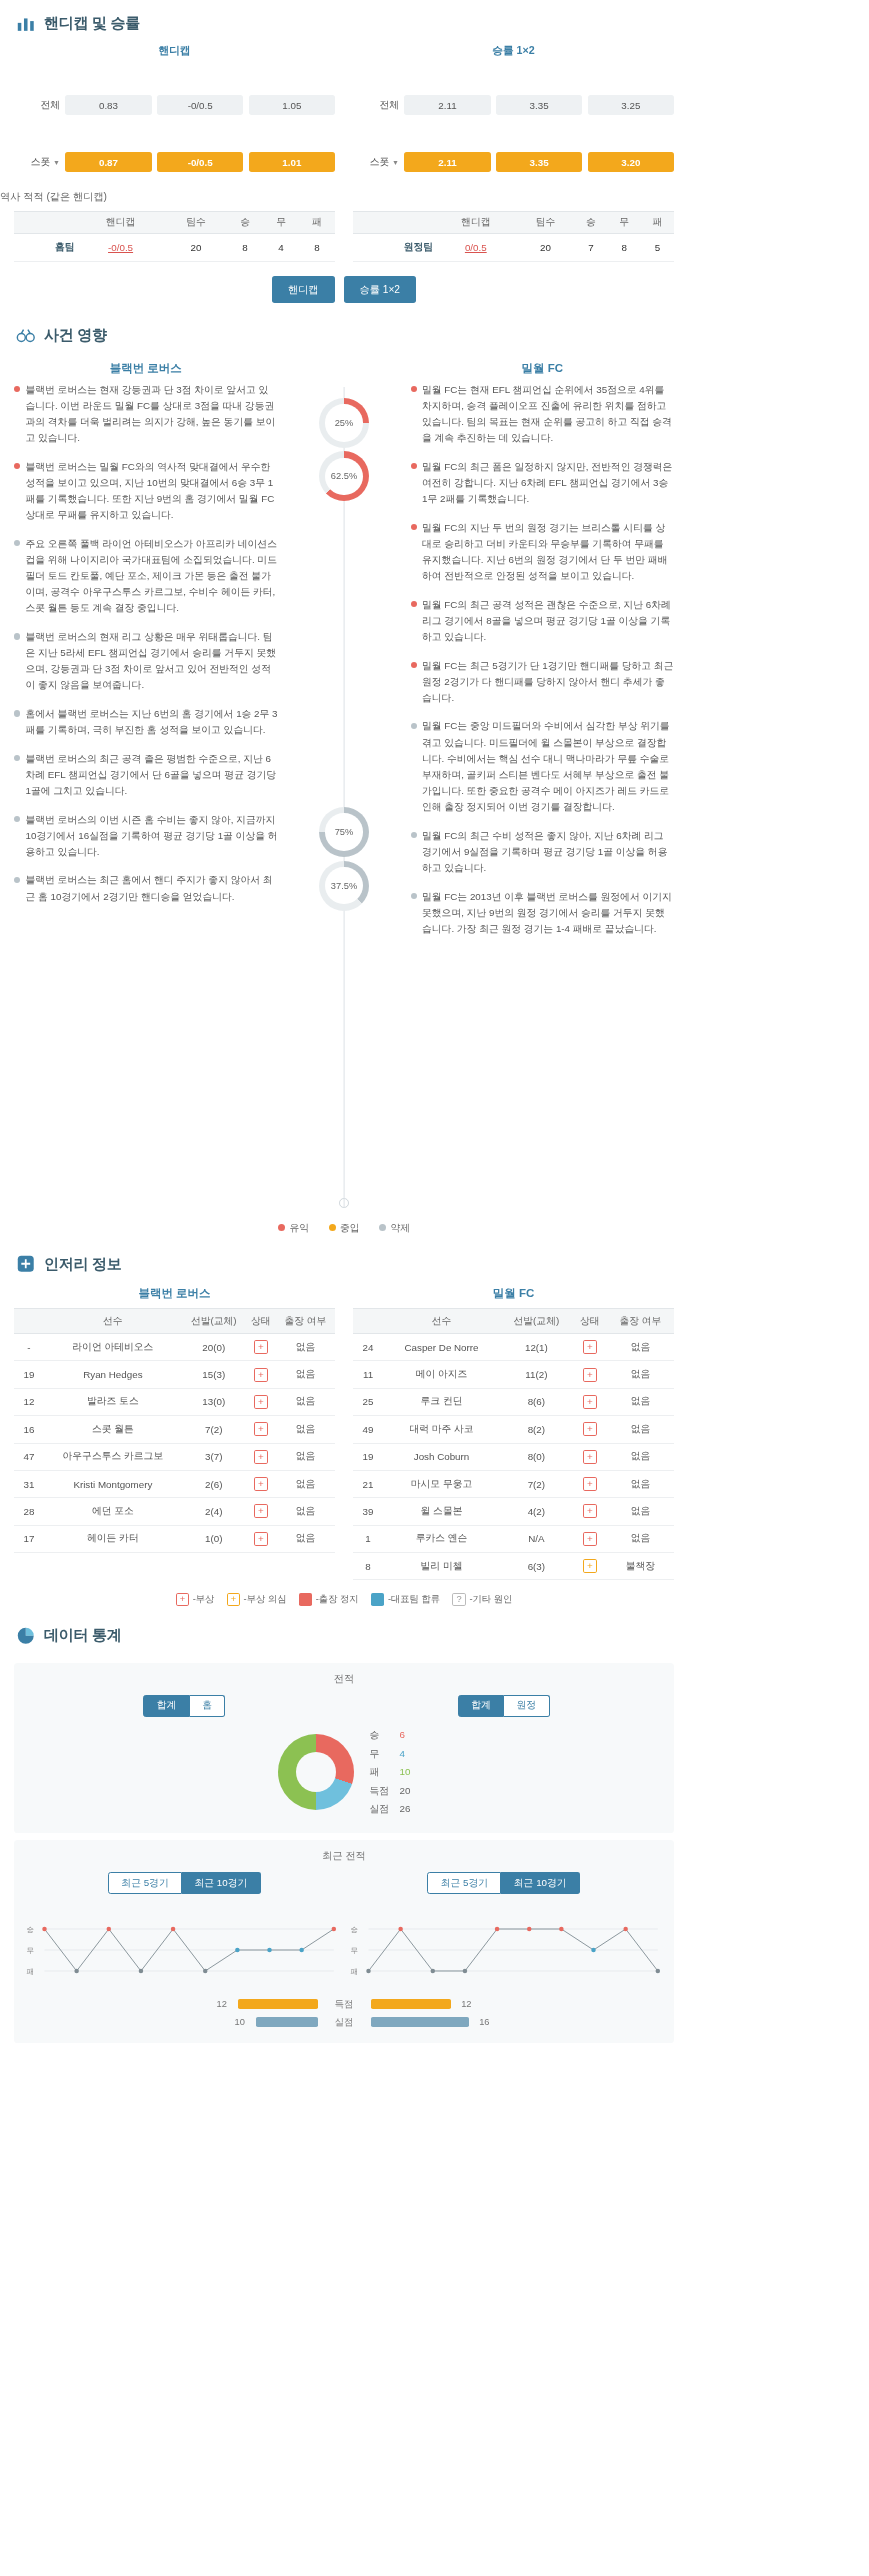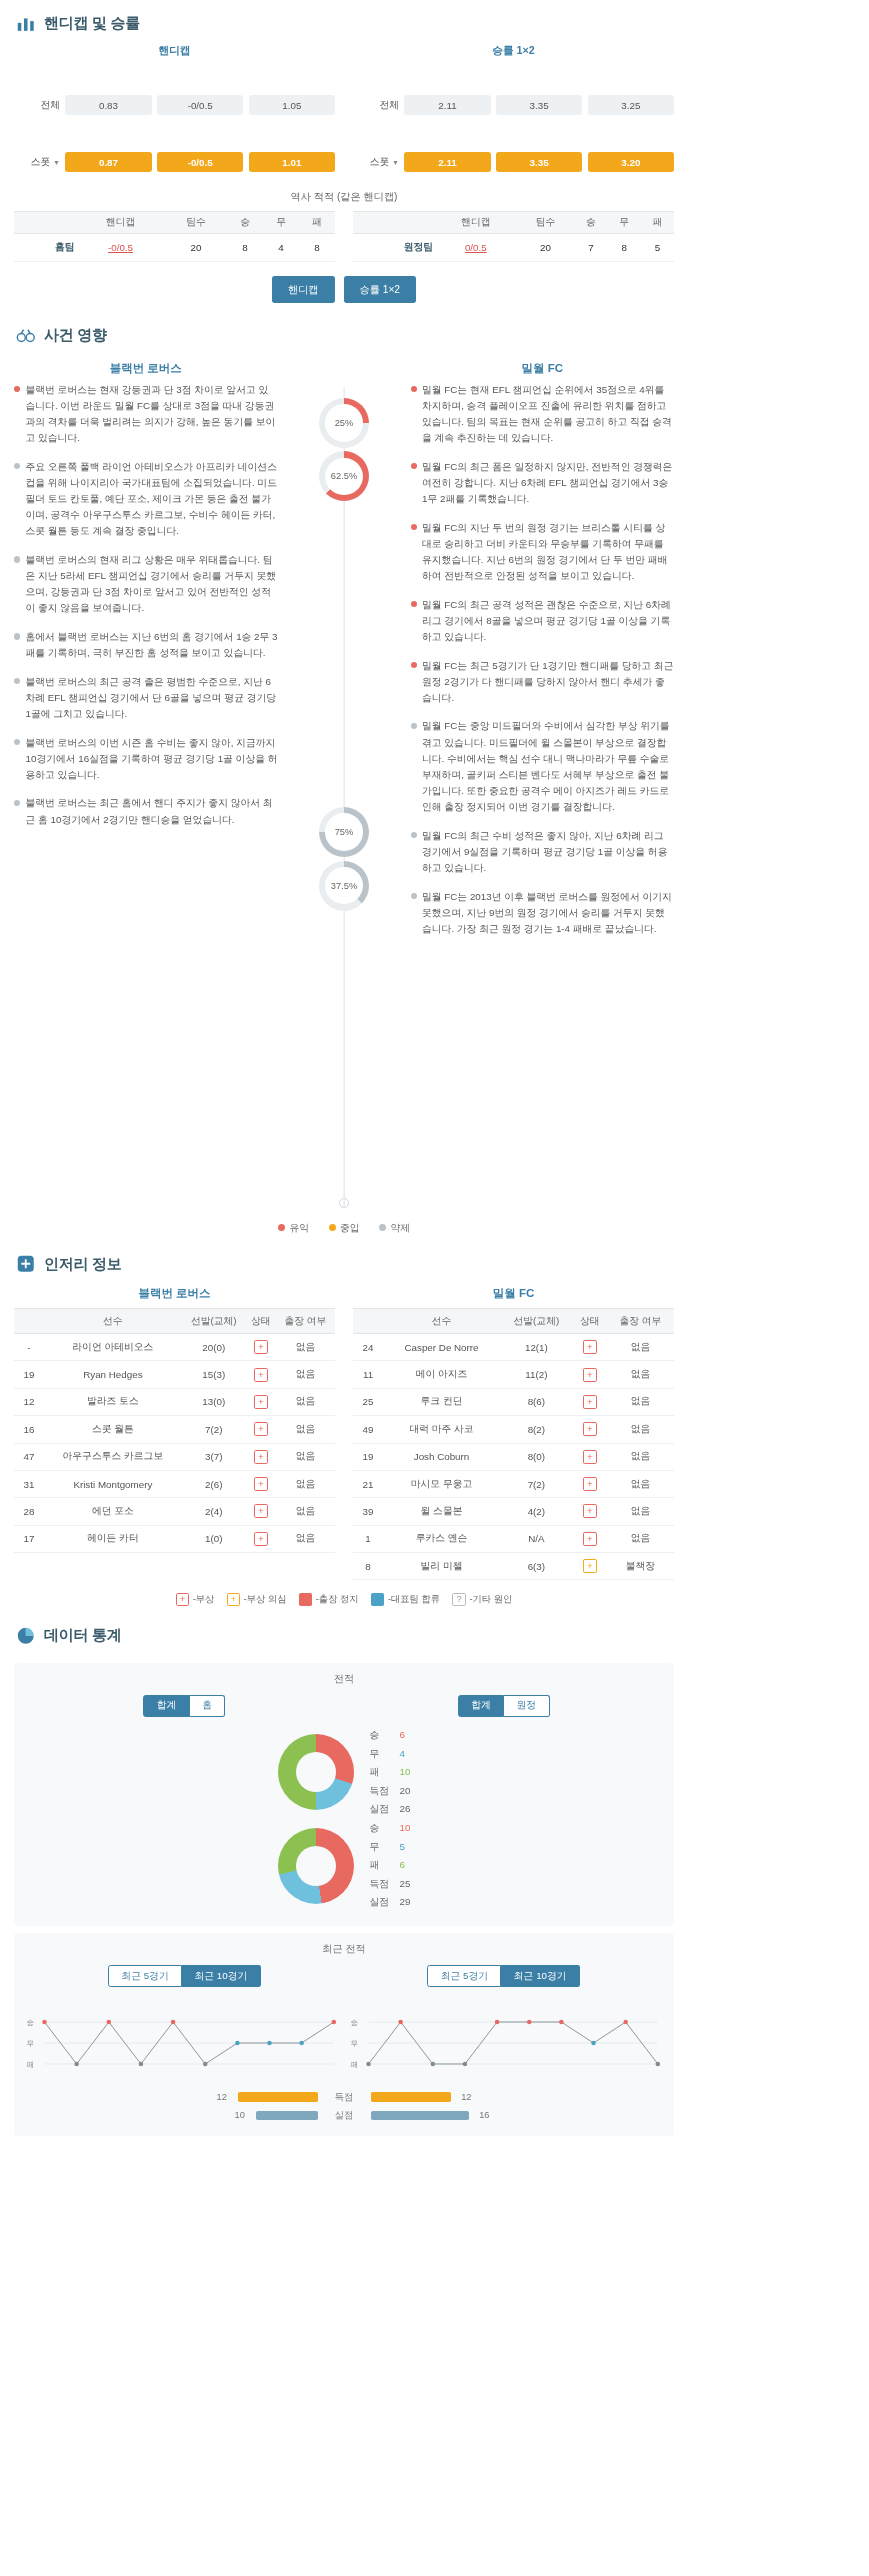--- a/index.html
+++ b/index.html
@@ -38,21 +38,21 @@
     background: #eef1f3; color: #555; font-size: 9.8px;
   }
   .hc-cell.hl { background: #f3a81c; color: #fff; font-weight: bold; }
   .hc-chip {
     width: 46px; text-align: right; font-size: 9.8px; color: #555;
     display: flex; align-items: center; justify-content: flex-end; gap: 2.7px;
   }
   .chevron { font-size: 7px; color: #888; }
 
   
-  .hist-title { text-align: center; font-size: 10.2px; color: #666; margin: 12.4px 0 7px; }
+  .hist-title { font-size: 10.2px; color: #666; margin: 12.4px 0 7px; }
   .hist-wrap { display: flex; gap: 18px; padding: 0 14px; }
   table.hist { width: 100%; border-collapse: collapse; font-size: 9.8px; }
   table.hist th {
     background: #f4f6f7; color: #666; font-weight: normal; padding: 4.4px 1.8px;
     border-top: 0.9px solid #e2e6e9; border-bottom: 0.9px solid #e2e6e9; text-align: center;
   }
   table.hist td { padding: 7px 1.8px; text-align: center; border-bottom: 0.9px solid #edeff1; }
   table.hist td.team { font-weight: bold; color: #3b5b6b; text-align: right; }
   table.hist td.neg { color: #d9534f; text-decoration: underline; }
 
@@ -279,20 +279,24 @@
     <div class="t">밀월 FC</div>
   </div>
 
   <div class="ev-body">
     <div class="ev-side left" id="ev-left">
         <div class="ev-li">
           <span class="bullet b-red"></span>
           <span>블랙번 로버스는 현재 강등권과 단 3점 차이로 앞서고 있습니다. 이번 라운드 밀월 FC를 상대로 3점을 따내 강등권과의 격차를 더욱 벌리려는 의지가 강해, 높은 동기를 보이고 있습니다.</span>
         </div>
         <div class="ev-li">
+          <span class="bullet b-red"></span>
+          <span>블랙번 로버스는 밀월 FC와의 역사적 맞대결에서 우수한 성적을 보이고 있으며, 지난 10번의 맞대결에서 6승 3무 1패를 기록했습니다. 또한 지난 9번의 홈 경기에서 밀월 FC 상대로 무패를 유지하고 있습니다.</span>
+        </div>
+        <div class="ev-li">
           <span class="bullet b-gray"></span>
           <span>주요 오른쪽 풀백 라이언 아테비오스가 아프리카 네이션스컵을 위해 나이지리아 국가대표팀에 소집되었습니다. 미드필더 토드 칸토풀, 예단 포소, 제이크 가몬 등은 출전 불가이며, 공격수 아우구스투스 카르그보, 수비수 헤이든 카터, 스콧 월튼 등도 계속 결장 중입니다.</span>
         </div>
         <div class="ev-li">
           <span class="bullet b-gray"></span>
           <span>블랙번 로버스의 현재 리그 상황은 매우 위태롭습니다. 팀은 지난 5라세 EFL 챔피언십 경기에서 승리를 거두지 못했으며, 강등권과 단 3점 차이로 앞서고 있어 전반적인 성적이 좋지 않음을 보여줍니다.</span>
         </div>
         <div class="ev-li">
           <span class="bullet b-gray"></span>
           <span>홈에서 블랙번 로버스는 지난 6번의 홈 경기에서 1승 2무 3패를 기록하며, 극히 부진한 홈 성적을 보이고 있습니다.</span>
@@ -584,32 +588,20 @@
       <div class="pie-unit">
         <div class="pie" id="home-pie" style="background: conic-gradient(rgb(232, 105, 95) 0deg, rgb(232, 105, 95) 30%, rgb(111, 192, 221) 30%, rgb(111, 192, 221) 50%, rgb(140, 193, 82) 50%, rgb(140, 193, 82) 100%);">
             <div class="hole2"></div>
           </div>
         <div class="pie-stats" id="home-stats">
             <div><span class="k">승</span><span class="v ">6</span></div>
             <div><span class="k">무</span><span class="v b">4</span></div>
             <div><span class="k">패</span><span class="v g">10</span></div>
             <div><span class="k">득점</span><span class="v n">20</span></div>
             <div><span class="k">실점</span><span class="v n">26</span></div>
-          </div>
-      </div>
-      <div class="pie-unit">
-        <div class="pie" id="away-pie" style="background: conic-gradient(rgb(232, 105, 95) 0deg, rgb(232, 105, 95) 47.619%, rgb(111, 192, 221) 47.619%, rgb(111, 192, 221) 71.4286%, rgb(140, 193, 82) 71.4286%, rgb(140, 193, 82) 100%);">
-            <div class="hole2"></div>
-          </div>
-        <div class="pie-stats" id="away-stats">
-            <div><span class="k">승</span><span class="v ">10</span></div>
-            <div><span class="k">무</span><span class="v b">5</span></div>
-            <div><span class="k">패</span><span class="v g">6</span></div>
-            <div><span class="k">득점</span><span class="v n">25</span></div>
-            <div><span class="k">실점</span><span class="v n">29</span></div>
           </div>
       </div>
     </div>
   </div>
 
   <div class="card">
     <div class="card-title">최근 전적</div>
     <div style="display:flex">
       <div style="flex:1">
         <div class="tog">

